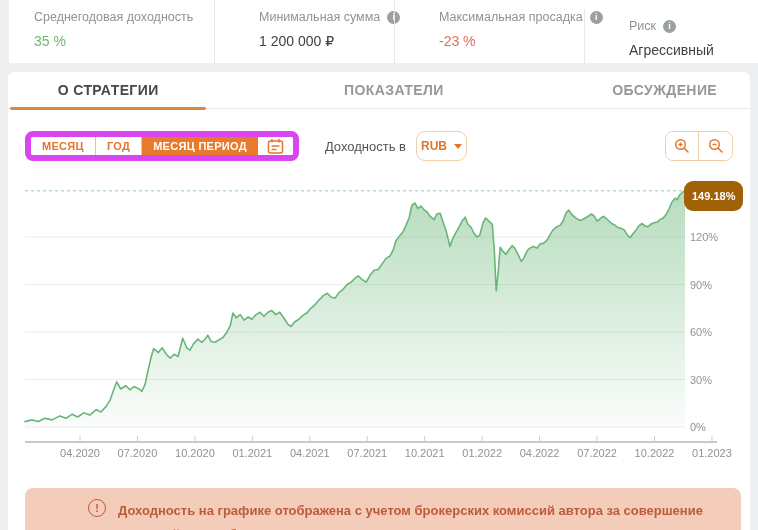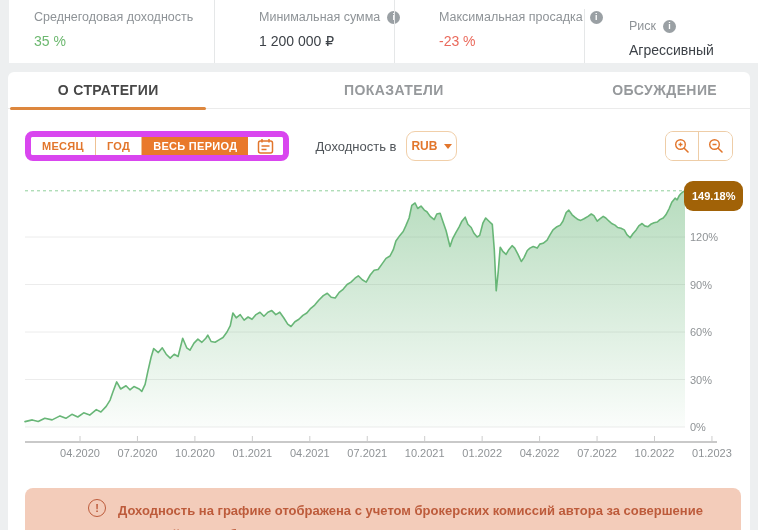--- a/index.html
+++ b/index.html
@@ -97,21 +97,21 @@
     <div class="tabbar">
       <div class="tab active">О СТРАТЕГИИ</div>
       <div class="tab">ПОКАЗАТЕЛИ</div>
       <div class="tab">ОБСУЖДЕНИЕ</div>
     </div>
 
     <div class="controls">
       <div class="seg-group">
         <button class="seg-btn divided">МЕСЯЦ</button>
         <button class="seg-btn divided">ГОД</button>
-        <button class="seg-btn active">ВЕСЬ ПЕРИОД</button>
+        <button class="seg-btn active">МЕСЯЦ ПЕРИОД</button>
         <button class="seg-btn icon-btn">
           <svg width="17" height="17" viewBox="0 0 17 17">
             <rect x="1.5" y="3" width="14" height="12" rx="2" fill="none" stroke="#e2762c" stroke-width="1.5"></rect>
             <line x1="5" y1="1" x2="5" y2="4.5" stroke="#e2762c" stroke-width="1.5"></line>
             <line x1="12" y1="1" x2="12" y2="4.5" stroke="#e2762c" stroke-width="1.5"></line>
             <line x1="4.5" y1="8" x2="12.5" y2="8" stroke="#e2762c" stroke-width="1.3"></line>
             <line x1="4.5" y1="11.5" x2="9.5" y2="11.5" stroke="#e2762c" stroke-width="1.3"></line>
           </svg>
         </button>
       </div>

